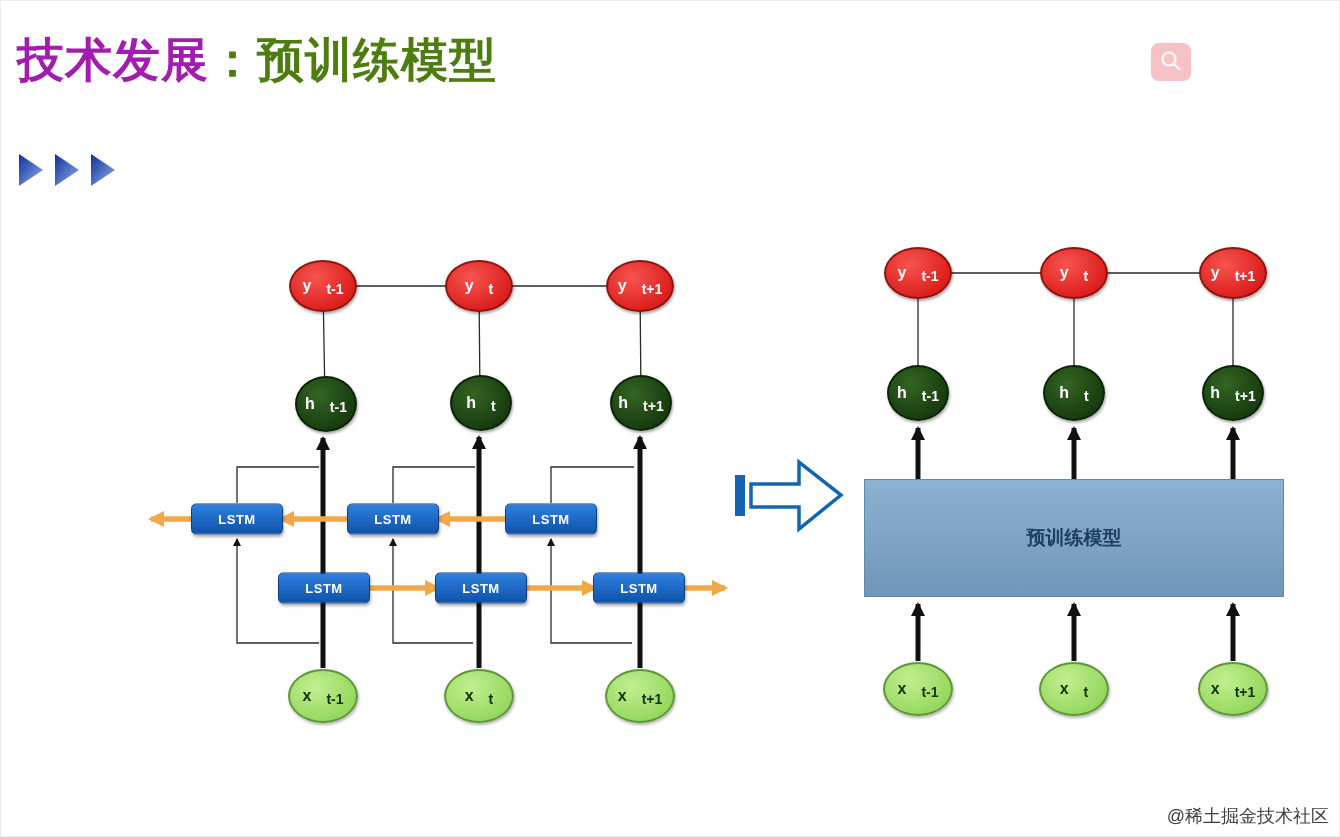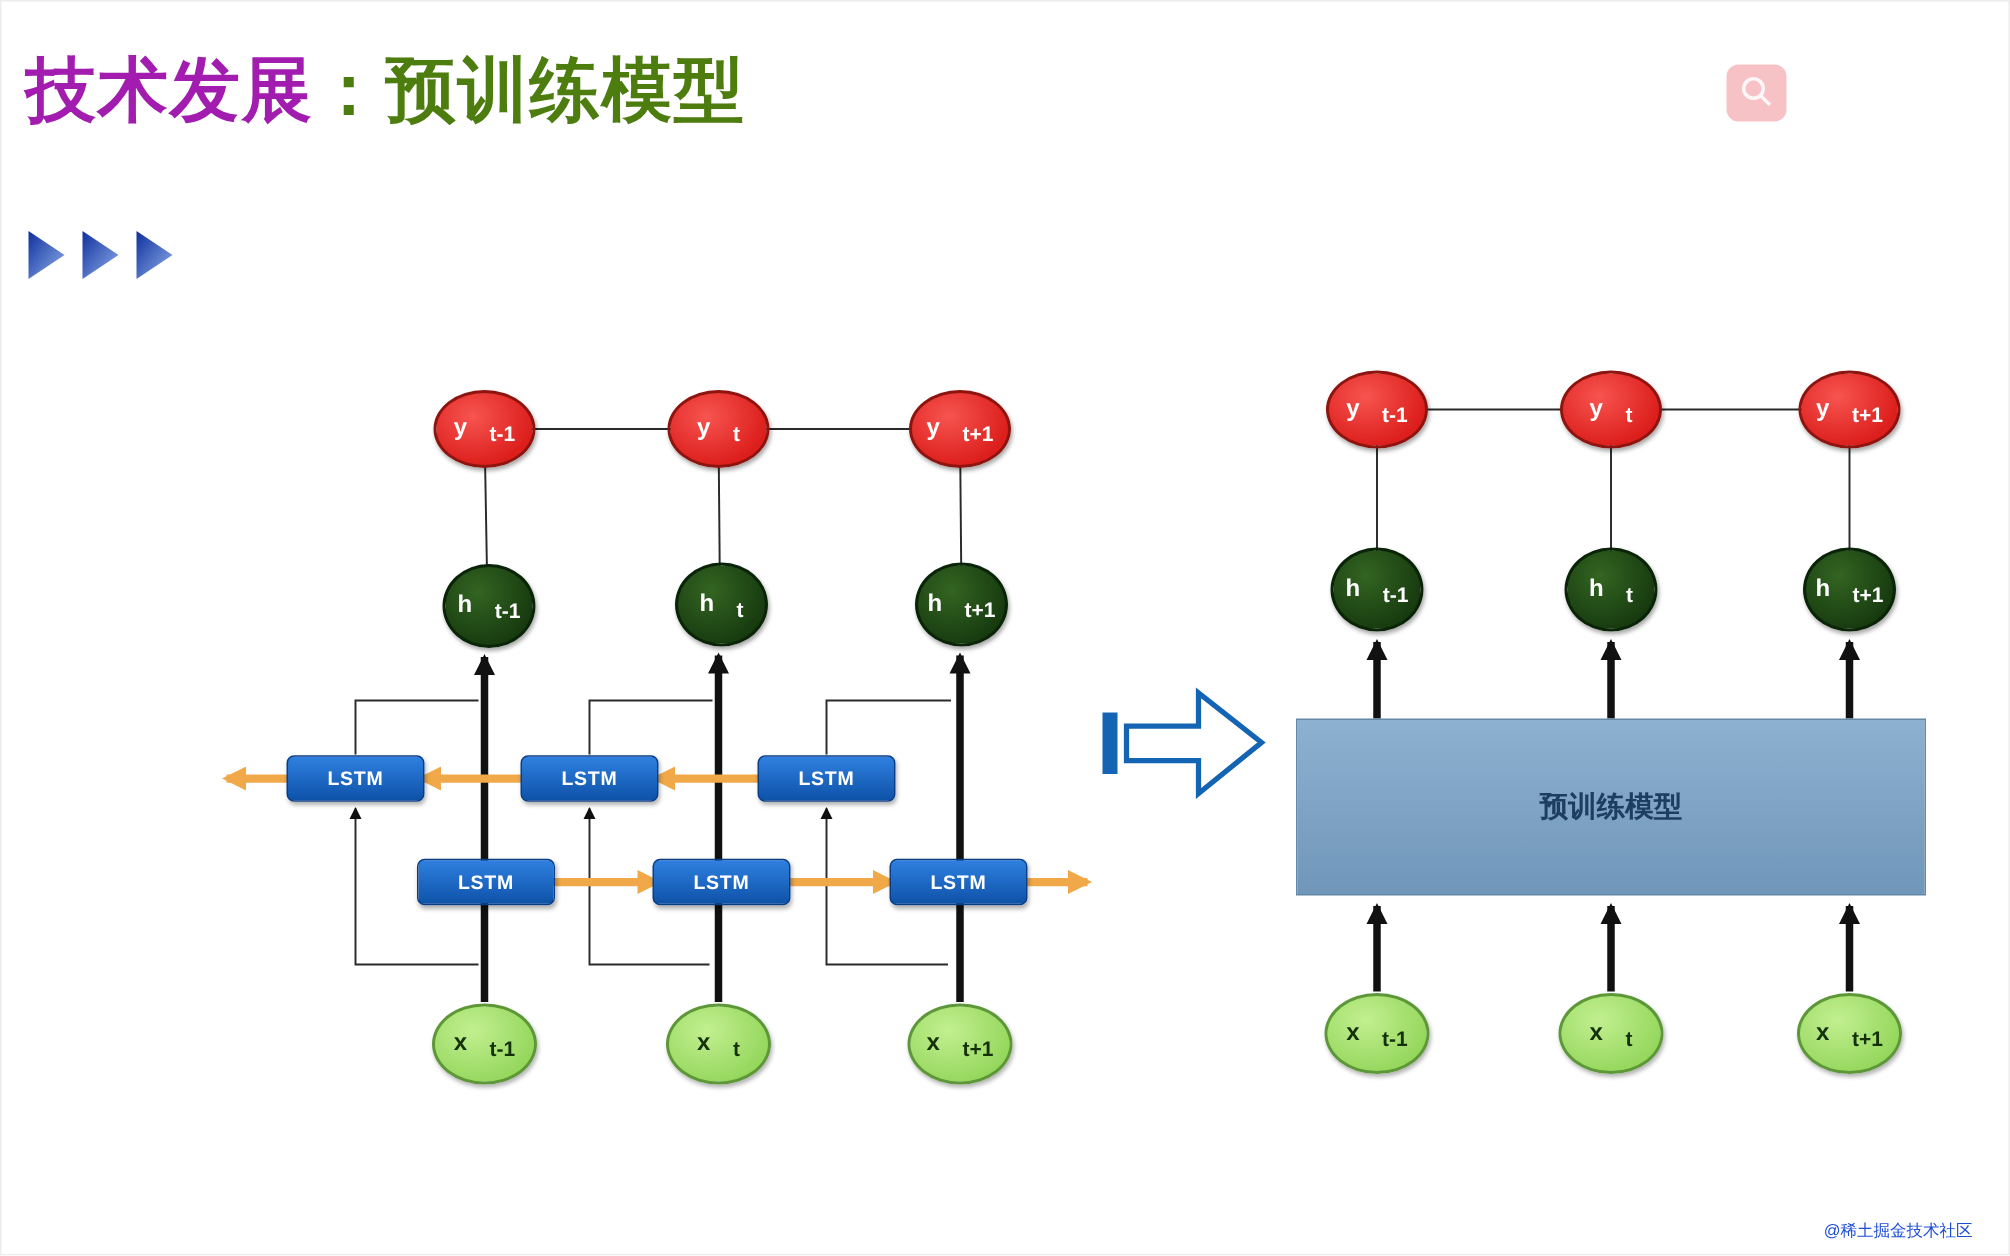--- a/index.html
+++ b/index.html
@@ -32,21 +32,21 @@
   .lstm{position:absolute;transform:translate(-50%,-50%);width:92px;height:31px;border-radius:5px;
     background:linear-gradient(#2f80e0,#0e52a8);border:1px solid #0a3d85;color:#fff;
     display:flex;align-items:center;justify-content:center;font-size:13px;font-weight:bold;
     letter-spacing:.5px;z-index:3;box-shadow:1px 2px 3px rgba(0,0,0,.3)}
 
   .pretrain{position:absolute;left:863px;top:478px;width:420px;height:118px;z-index:2;
     background:linear-gradient(#8db1d0,#7096b9);border:1px solid #6488a8;
     display:flex;flex-direction:row;align-items:center;justify-content:center;gap:5px;
     color:#1e3e61;font-weight:bold;font-size:19px;text-align:center}
 
-  .watermark{position:absolute;right:24px;bottom:8px;color:#1d4ed8;font-size:11px}
+  .watermark{position:absolute;right:10px;bottom:8px;color:#404040;font-size:18px}
 </style>
 </head>
 <body>
 
 <div class="slide">
 
   <div class="title">
     <span class="t1">技术发展</span><span class="t2">：预训练模型</span>
   </div>
 

